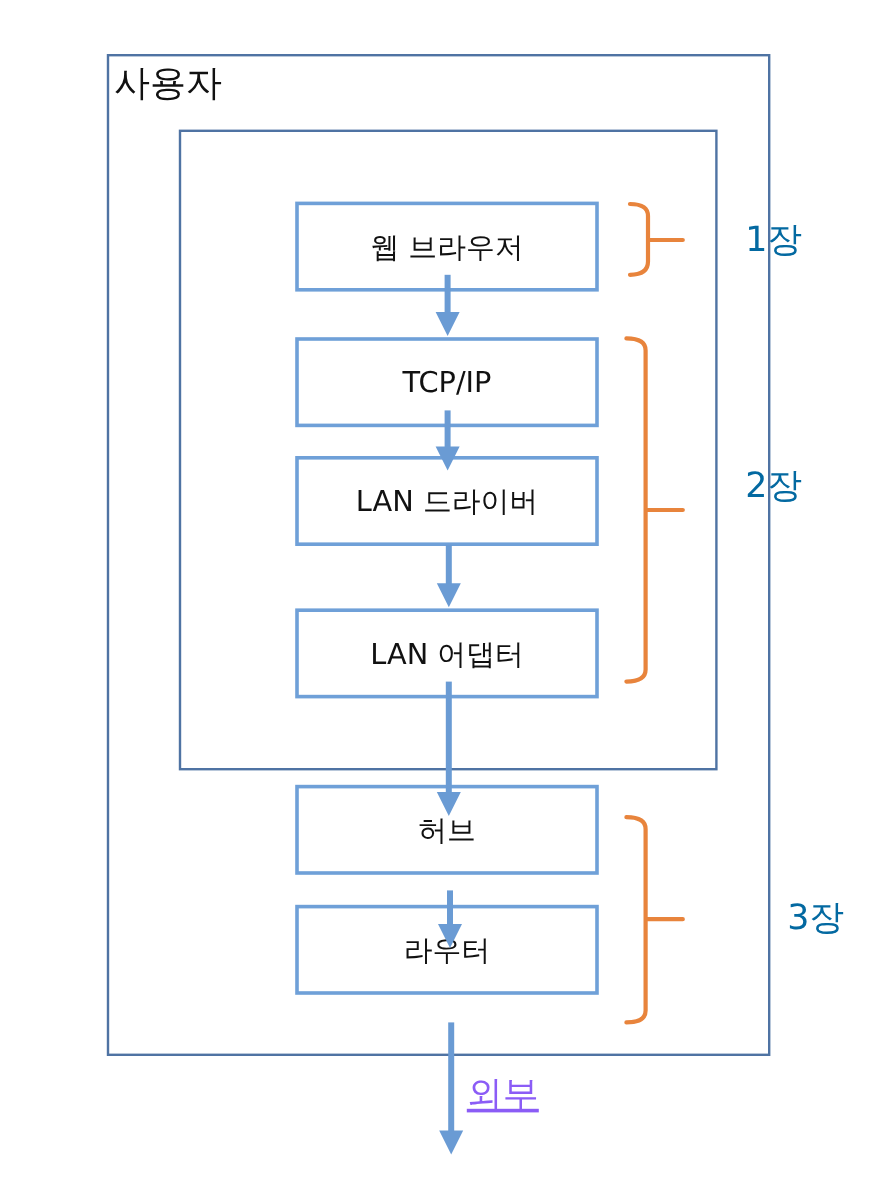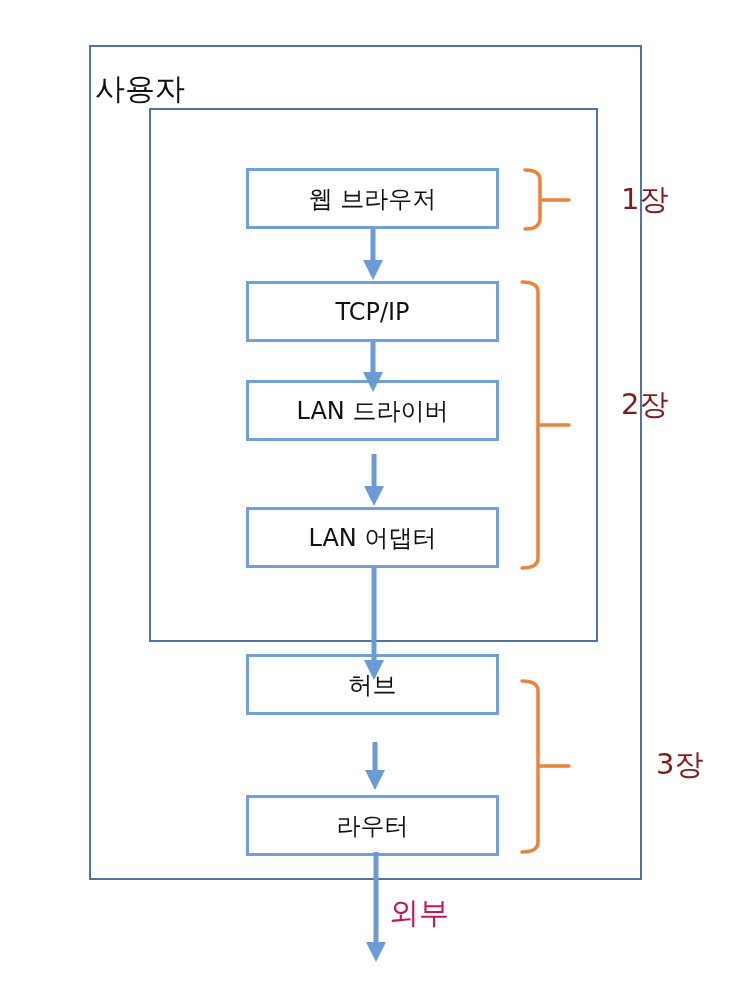--- a/index.html
+++ b/index.html
@@ -1,42 +1,42 @@
 <!DOCTYPE html>
 <html><head>
   <meta charset="utf-8">
   <style>
     html, body { margin: 0; padding: 0; background: #ffffff; }
     body { width: 744px; height: 990px; position: relative; overflow: hidden;
            font-family: "DejaVu Sans", "Liberation Sans", sans-serif; }
     .frame { position: absolute; border: 2px solid #4f73a3; box-sizing: border-box; }
     #outer-box { left: 89px; top: 45px; width: 553px; height: 835px; }
     #inner-box { left: 149px; top: 108px; width: 449px; height: 534px; }
-    .outer-label { position: absolute; left: 95px; top: 55px; font-size: 30px; color: #111; line-height: 1; margin-top: 19px; }
-    .node { position: absolute; left: 246px; width: 253px; height: 61px; box-sizing: border-box;
+    .outer-label { position: absolute; left: 95px; top: 55px; font-size: 30px; color: #111; line-height: 1; }
+    .node { position: absolute; left: 246px; width: 253px; height: 75px; box-sizing: border-box;
             border: 3px solid #6fa0d8; background: #fff;
             display: flex; align-items: center; justify-content: center;
             font-size: 24px; color: #111; }
-    .chapter { position: absolute; font-size: 29px; color: #7f1d1d; line-height: 1; }
-    .outside-label { position: absolute; left: 389px; top: 898px; font-size: 30px; color: #be185d; line-height: 1; }
+    .chapter { position: absolute; font-size: 29px; color: #0369a1; line-height: 1; }
+    .outside-label { position: absolute; left: 389px; top: 898px; font-size: 30px; color: #8b5cf6; line-height: 1; text-decoration: underline; }
     svg.overlay { position: absolute; left: 0; top: 0; width: 744px; height: 990px; pointer-events: none; }
   </style>
 </head>
 <body>
 
 <div class="frame" id="outer-box"></div>
 <div class="frame" id="inner-box"></div>
 <div class="outer-label">사용자</div>
 
 <div class="node" style="top:168px">웹 브라우저</div>
 <div class="node" style="top:281px">TCP/IP</div>
 <div class="node" style="top:380px">LAN 드라이버</div>
 <div class="node" style="top:507px">LAN 어댑터</div>
 <div class="node" style="top:654px">허브</div>
-<div class="node" style="top:795px">라우터</div>
+<div class="node" style="top:754px">라우터</div>
 
 <svg class="overlay" viewBox="0 0 744 990">
 
   <g fill="#6a9bd4" stroke="#6a9bd4">
     <g>
       <line x1="373" y1="229" x2="373" y2="262" stroke-width="5"></line>
       <polygon points="363,260 383,260 373,280" stroke="none"></polygon>
     </g>
     <g>
       <line x1="373" y1="342" x2="373" y2="374" stroke-width="5"></line>

